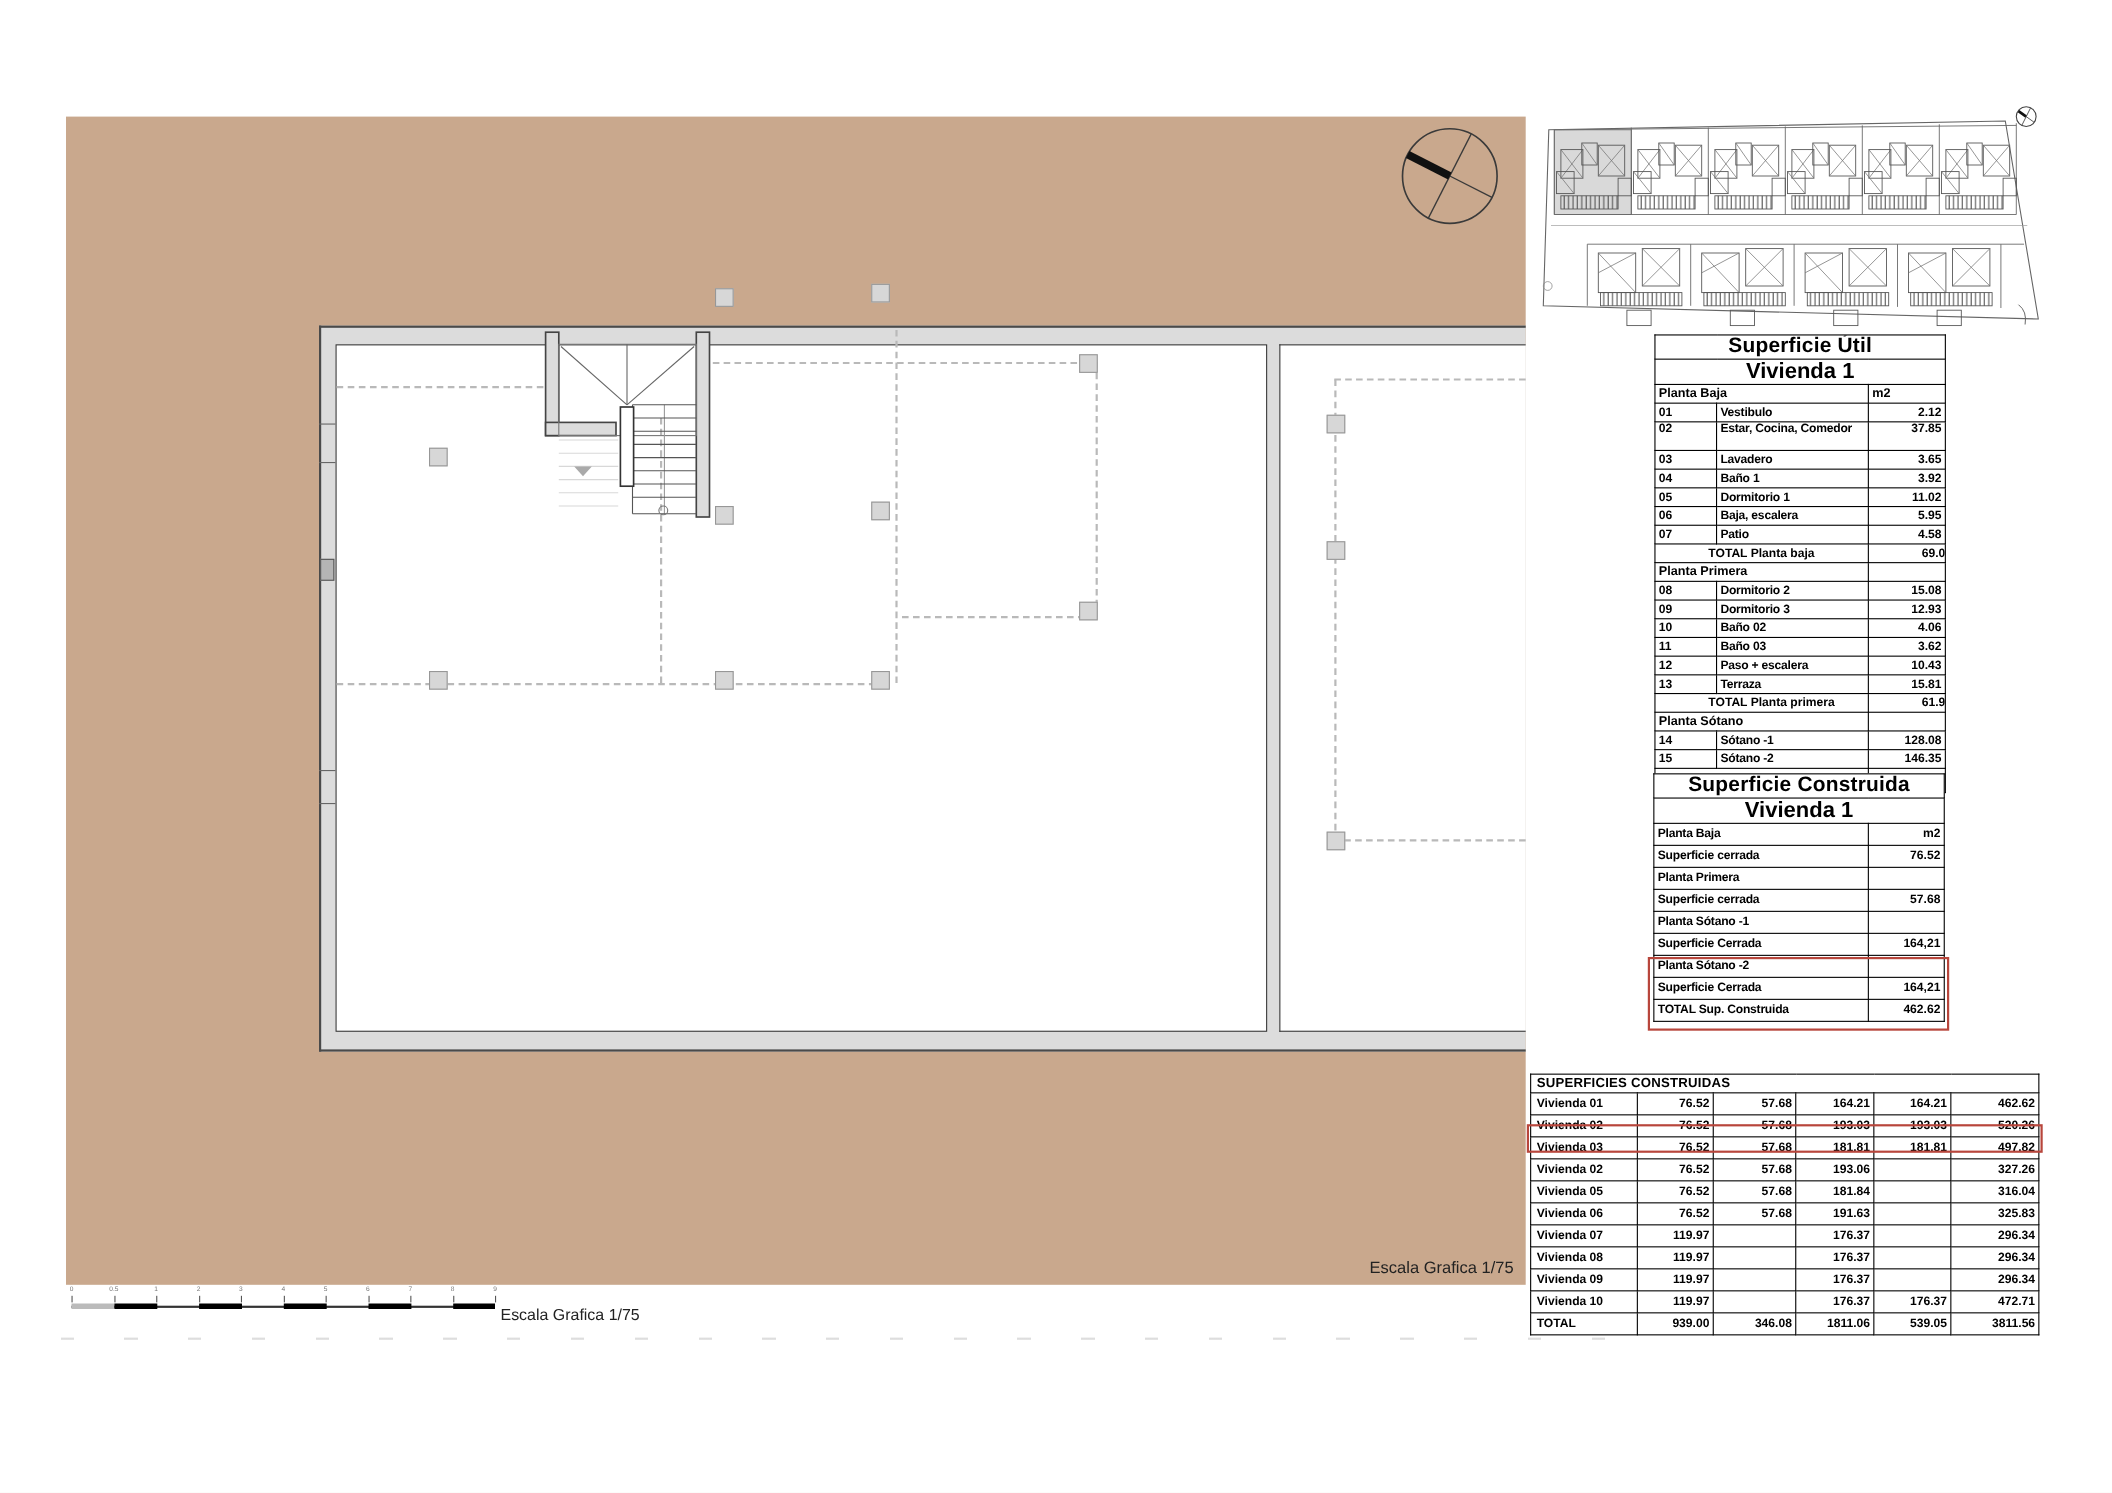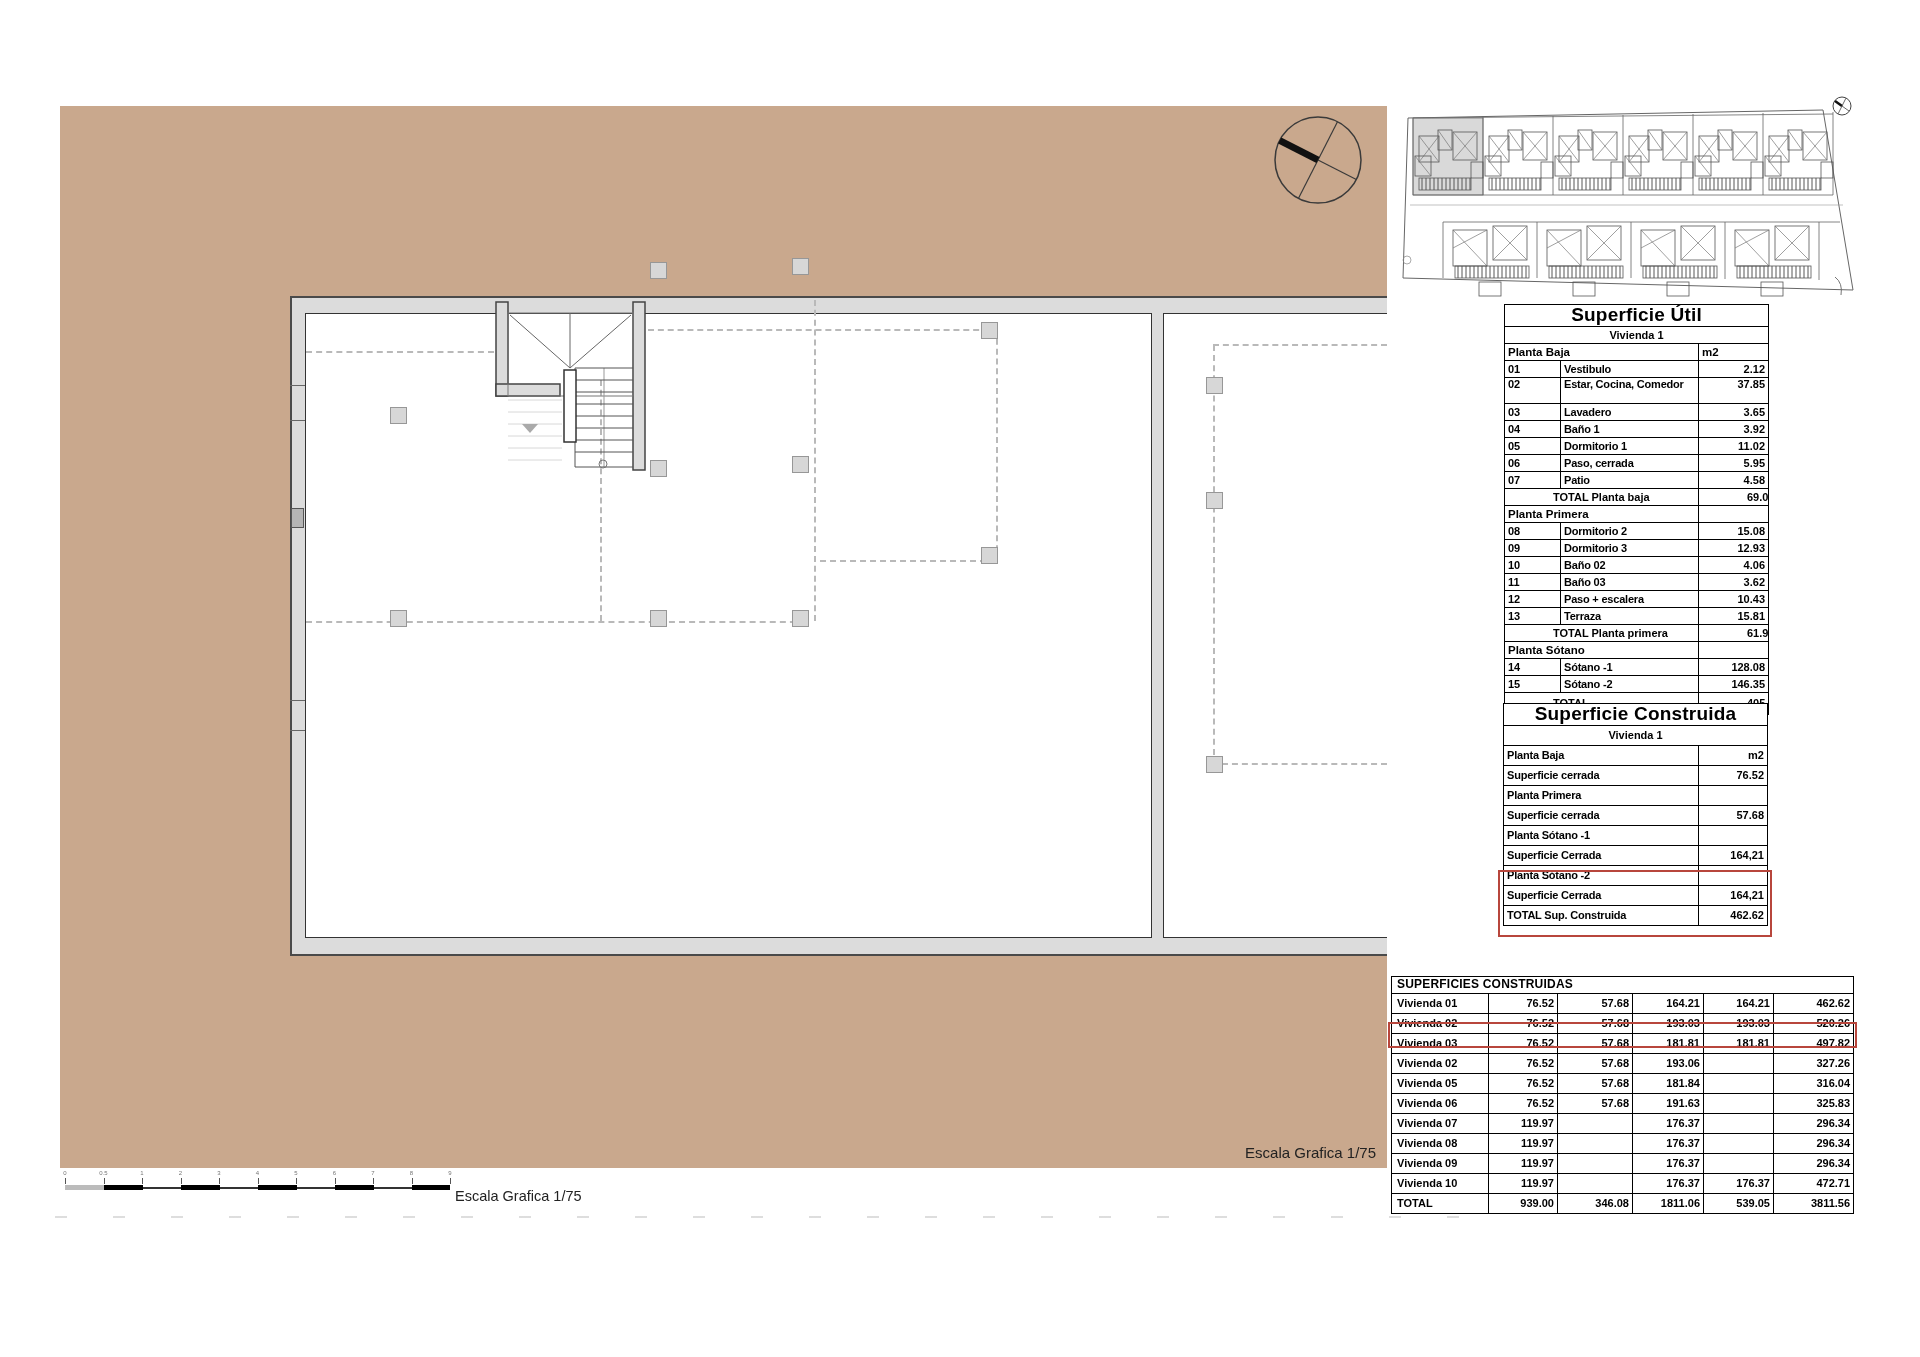--- a/index.html
+++ b/index.html
@@ -24,21 +24,21 @@
   .dash-h{height:0;border-top:2px dashed #b9b9b9;}
   .dash-v{width:0;border-left:2px dashed #b9b9b9;}
   .col-sq{width:17px;height:17px;background:#d7d7d7;border:1px solid #979797;}
 
   
   .t{position:absolute;border-collapse:collapse;table-layout:fixed;background:#fff;
      font-weight:bold;color:#000;}
   .t td,.t th{border:1px solid #000;padding:0 3px;font-size:11px;line-height:1.1;
      overflow:hidden;white-space:nowrap;vertical-align:middle;}
   .row-title td{font-size:19px;text-align:center;height:23px;letter-spacing:.2px;}
-  .row-sub td{font-size:11px;text-align:center;height:20px;}
+  .row-sub td{font-size:20px;text-align:center;height:20px;}
   .row-sec td{text-align:left;height:17px;font-size:11.5px;}
   .row-tot td{text-align:left;height:17px;padding-left:48px;}
   .c-num{text-align:left;}
   .c-desc{text-align:left;letter-spacing:-0.2px;}
   .c-val{text-align:right;margin-top:43px;}
   .util{left:1504px;top:304px;width:264px;}
   .util td{height:16px;}
   .util tbody.rows-baja tr:nth-of-type(2) td{height:25px;vertical-align:top;}
   .constr{left:1503px;top:703px;width:264px;padding-left:12px;}
   .constr td{height:19px;}
@@ -257,21 +257,21 @@
         </tr>
 
         <tr>
           <td class="c-num">05</td>
           <td class="c-desc">Dormitorio 1</td>
           <td class="c-val">11.02</td>
         </tr>
 
         <tr>
           <td class="c-num">06</td>
-          <td class="c-desc">Paso, cerrada</td>
+          <td class="c-desc">Baja, escalera</td>
           <td class="c-val">5.95</td>
         </tr>
 
         <tr>
           <td class="c-num">07</td>
           <td class="c-desc">Patio</td>
           <td class="c-val">4.58</td>
         </tr>
       </tbody>
     <tbody>

